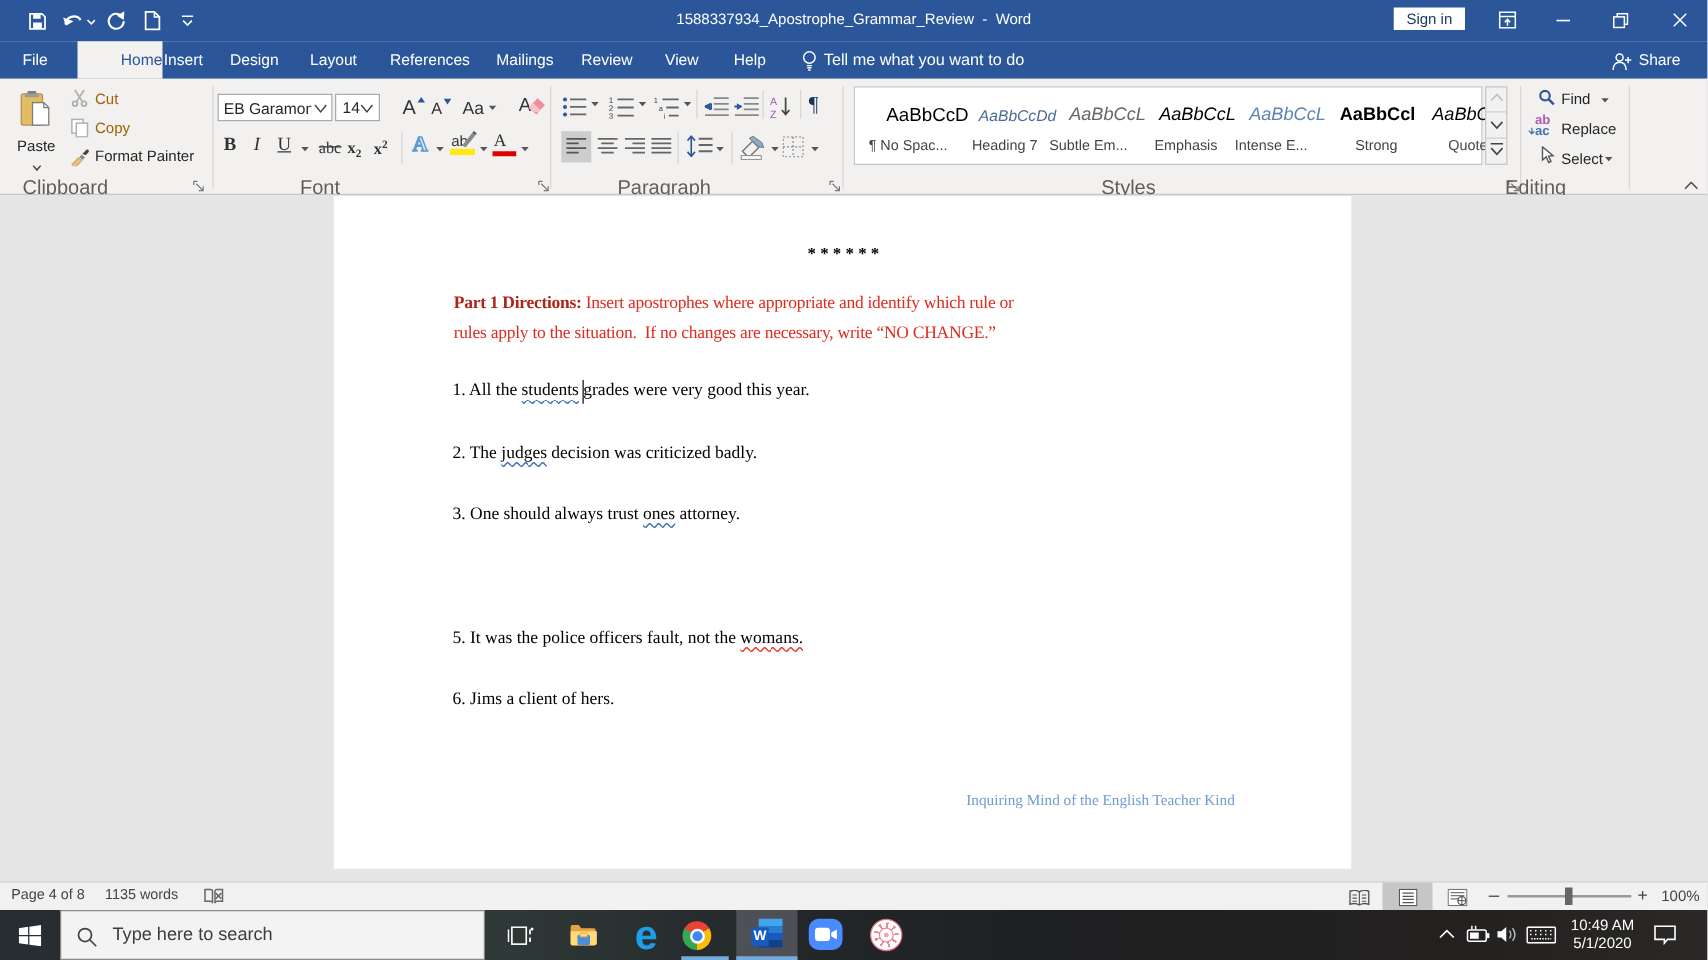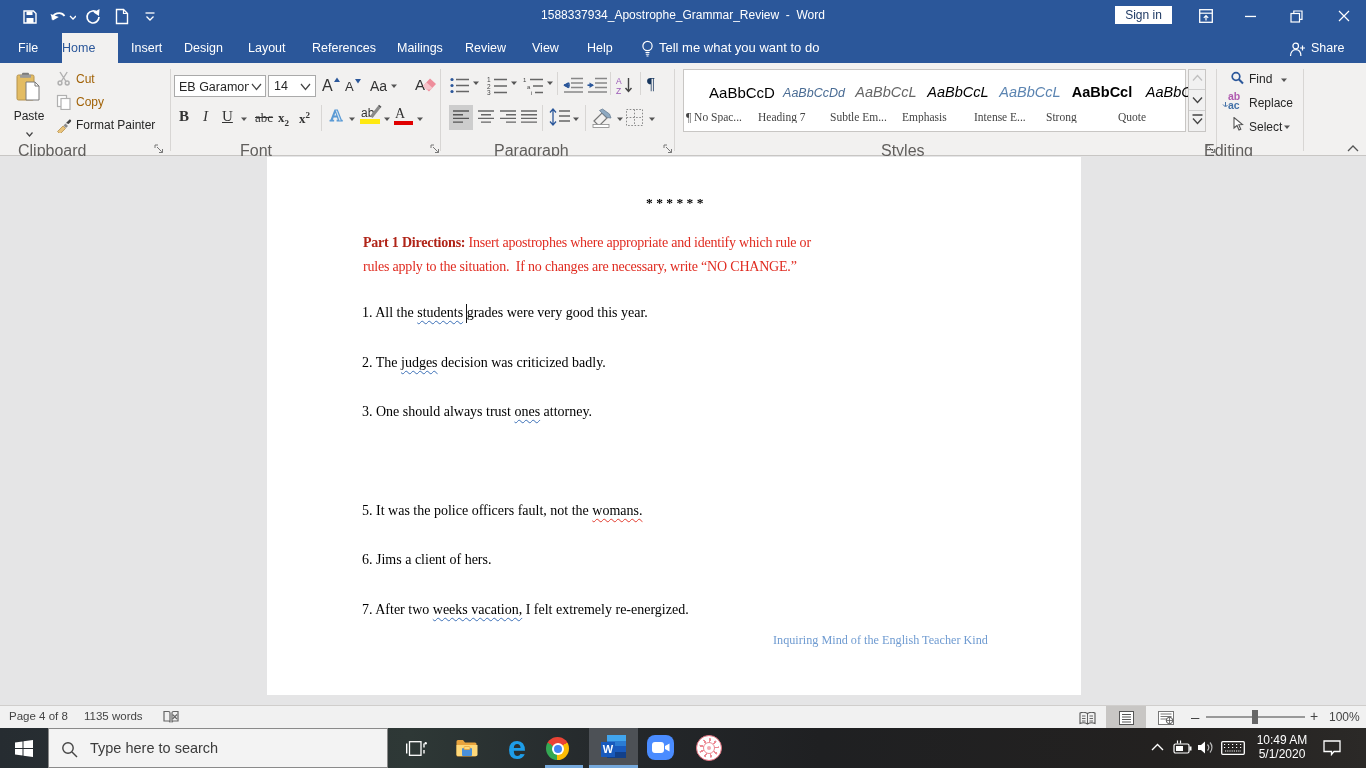--- a/index.html
+++ b/index.html
@@ -4,37 +4,37 @@
 <style>
   * { margin:0; padding:0; box-sizing:border-box; }
   html,body { width:1366px; height:768px; overflow:hidden; }
   body { font-family:"Liberation Sans", sans-serif; position:relative; background:#e5e5e5; }
   .abs { position:absolute; }
 
   
   #titlebar { position:absolute; left:0; top:0; width:1366px; height:33px; background:#2b579a; }
   #tabrow   { position:absolute; left:0; top:33px; width:1366px; height:30px; background:#2b579a; }
   .tab { position:absolute; top:0; height:30px; color:#fff; font-size:12.5px; line-height:30px; }
-  #hometab { position:absolute; left:62px; top:0; width:56px; height:30px; background:#f2f1f0; color:#2b579a; font-size:12.5px; line-height:30px; text-align:left; }
+  #hometab { position:absolute; left:62px; top:0; width:68px; height:30px; background:#f2f1f0; color:#2b579a; font-size:12.5px; line-height:30px; text-align:right; }
   #titletext { position:absolute; left:0; right:0; top:0; height:33px; text-align:center; color:#fff; font-size:12px; line-height:31px; }
   #signin { position:absolute; left:1115px; top:6px; width:57px; height:18px; background:#fff; color:#1f3a64; font-size:12px; line-height:18px; text-align:center; }
 
   
   #ribbon { position:absolute; left:0; top:63px; width:1366px; height:93px; background:#f2f1f0; border-bottom:1px solid #c8c6c4; }
   .gsep { position:absolute; top:6px; height:82px; width:1px; background:#d8d6d4; }
   .glabel { position:absolute; top:79px; height:14px; font-size:16px; color:#605e5c; text-align:left; }
   .launch { position:absolute; top:81px; width:10px; height:10px; }
   .ribtxt { color:#262626; font-size:12px; }
   .grayed { color:#a16207; }
 
   
   #stylebox { position:absolute; left:683px; top:6px; width:503px; height:63px; background:#fff; border:1px solid #c8c6c4; }
   .stitem { position:absolute; top:0; width:72px; height:61px; }
   .ssample { position:absolute; top:14px; left:0; width:100%; text-align:center; font-family:"Liberation Sans",sans-serif; font-size:15px; color:#000; white-space:nowrap; overflow:hidden;margin-left:20px; }
-  .sname { position:absolute; top:41px; left:0; width:100%; text-align:left; font-size:11.5px; color:#444; white-space:nowrap; overflow:hidden;font-family:Liberation Serif, serif; }
+  .sname { position:absolute; top:41px; left:0; width:100%; text-align:right; font-size:11.5px; color:#444; white-space:nowrap; overflow:hidden; }
 
   
   #docarea { position:absolute; left:0; top:156px; width:1366px; height:549px; background:#e5e5e6; }
   #page { position:absolute; left:267px; top:1px; width:814px; height:538px; background:#fff; }
   .doc { font-family:"Liberation Serif", serif; font-size:14px; color:#000; position:absolute; white-space:nowrap; }
   .sq-blue { text-decoration:underline; text-decoration-style:wavy; text-decoration-color:#3b6fb6; text-decoration-thickness:1px; text-underline-offset:3px; }
   .sq-red { text-decoration:underline; text-decoration-style:wavy; text-decoration-color:#e23b2e; text-decoration-thickness:1px; text-underline-offset:3px; }
 
   
   #statusbar { position:absolute; left:0; top:705px; width:1366px; height:23px; background:#f1f1f1; border-top:1px solid #d0cecc; font-size:11.5px; color:#444; }
@@ -154,21 +154,21 @@
       <path d="M1 1 h3 M1 1 v3 M3 3 l4.5 4.5 M8.5 5 v3.5 h-3.5 M8.5 8.5 l-1 -1" stroke="#777" stroke-width="1" fill="none"></path>
     </svg>
   <div class="gsep" style="left:170px"></div>
 
   <div class="abs" style="left:174px;top:12px;width:92px;height:22px;background:#fff;border:1px solid #aaa">
     <div class="ribtxt" style="position:absolute;left:4px;top:3px;font-size:12.5px;white-space:nowrap;overflow:hidden;width:70px">EB Garamon⌄</div>
     <svg class="abs" style="right:3px;top:7px" width="11" height="8" viewBox="0 0 11 8">
         <path d="M1 1 L5.5 6.5 L10 1" fill="none" stroke="#444" stroke-width="1.2"></path>
       </svg>
   </div>
-  <div class="abs" style="left:268px;top:12px;width:48px;height:22px;background:#fff;border:1px solid #aaa">
+  <div class="abs" style="left:268px;top:12px;width:36px;height:22px;background:#fff;border:1px solid #aaa">
     <div class="ribtxt" style="position:absolute;left:5px;top:3px;font-size:12.5px">14</div>
     <svg class="abs" style="right:4px;top:7px" width="11" height="8" viewBox="0 0 11 8">
         <path d="M1 1 L5.5 6.5 L10 1" fill="none" stroke="#444" stroke-width="1.2"></path>
       </svg>
   </div>
   <div class="abs" style="left:322px;top:13px;font-size:16px;color:#333">A<svg width="8" height="7" viewBox="0 0 8 7" style="vertical-align:8px">
         <path d="M1 6 L4 1.5 L7 6" fill="#2b579a"></path>
       </svg></div>
   <div class="abs" style="left:345px;top:15px;font-size:13px;color:#333">A<svg width="8" height="7" viewBox="0 0 8 7" style="vertical-align:6px">
         <path d="M1 1 L4 5.5 L7 1" fill="#2b579a"></path>
@@ -388,21 +388,20 @@
 <div id="docarea">
   <div id="page">
     <div class="doc" style="left:379px;top:38px;font-size:13.5px;letter-spacing:0px;font-weight:bold">* * * * * *</div>
     <div class="doc" style="left:96px;top:78px;color:#e02b20;letter-spacing:-0.22px"><b style="color:#b02418">Part 1 Directions:</b> Insert apostrophes where appropriate and identify which rule or</div>
     <div class="doc" style="left:96px;top:102px;color:#e02b20;letter-spacing:-0.2px">rules apply to the situation.&nbsp; If no changes are necessary, write “NO CHANGE.”</div>
     <div class="doc" style="left:95px;top:148px">1. All the <span class="sq-blue">students</span> grades were very good this year.</div>
     <div class="doc" style="left:95px;top:198px">2. The <span class="sq-blue">judges</span> decision was criticized badly.</div>
     <div class="doc" style="left:95px;top:247px">3. One should always trust <span class="sq-blue">ones</span> attorney.</div>
     <div class="doc" style="left:95px;top:346px">5. It was the police officers fault, not the <span class="sq-red">womans.</span></div>
     <div class="doc" style="left:95px;top:395px">6. Jims a client of hers.</div>
-    <div class="doc" style="left:95px;top:445px">7. After two <span class="sq-blue">weeks vacation,</span> I felt extremely re-energized.</div>
     <div class="abs" style="left:199px;top:146.5px;width:1.4px;height:19px;background:#111"></div>
     <div class="doc" style="left:506px;top:476px;font-size:12.2px;color:#6f9bd1">Inquiring Mind of the English Teacher Kind</div>
   </div>
 </div>
 
 <div id="statusbar">
   <div class="abs" style="left:9px;top:4px">Page 4 of 8</div>
   <div class="abs" style="left:84px;top:4px">1135 words</div>
   <svg class="abs" style="left:162px;top:4px" width="18" height="15" viewBox="0 0 18 15">
     <path d="M2 1.5 h4.5 a1.5 1.5 0 0 1 1.5 1.5 v9.5 a1.5 1.5 0 0 0 -1.5 -1.5 h-4.5 z" fill="none" stroke="#666" stroke-width="1.2"></path>

